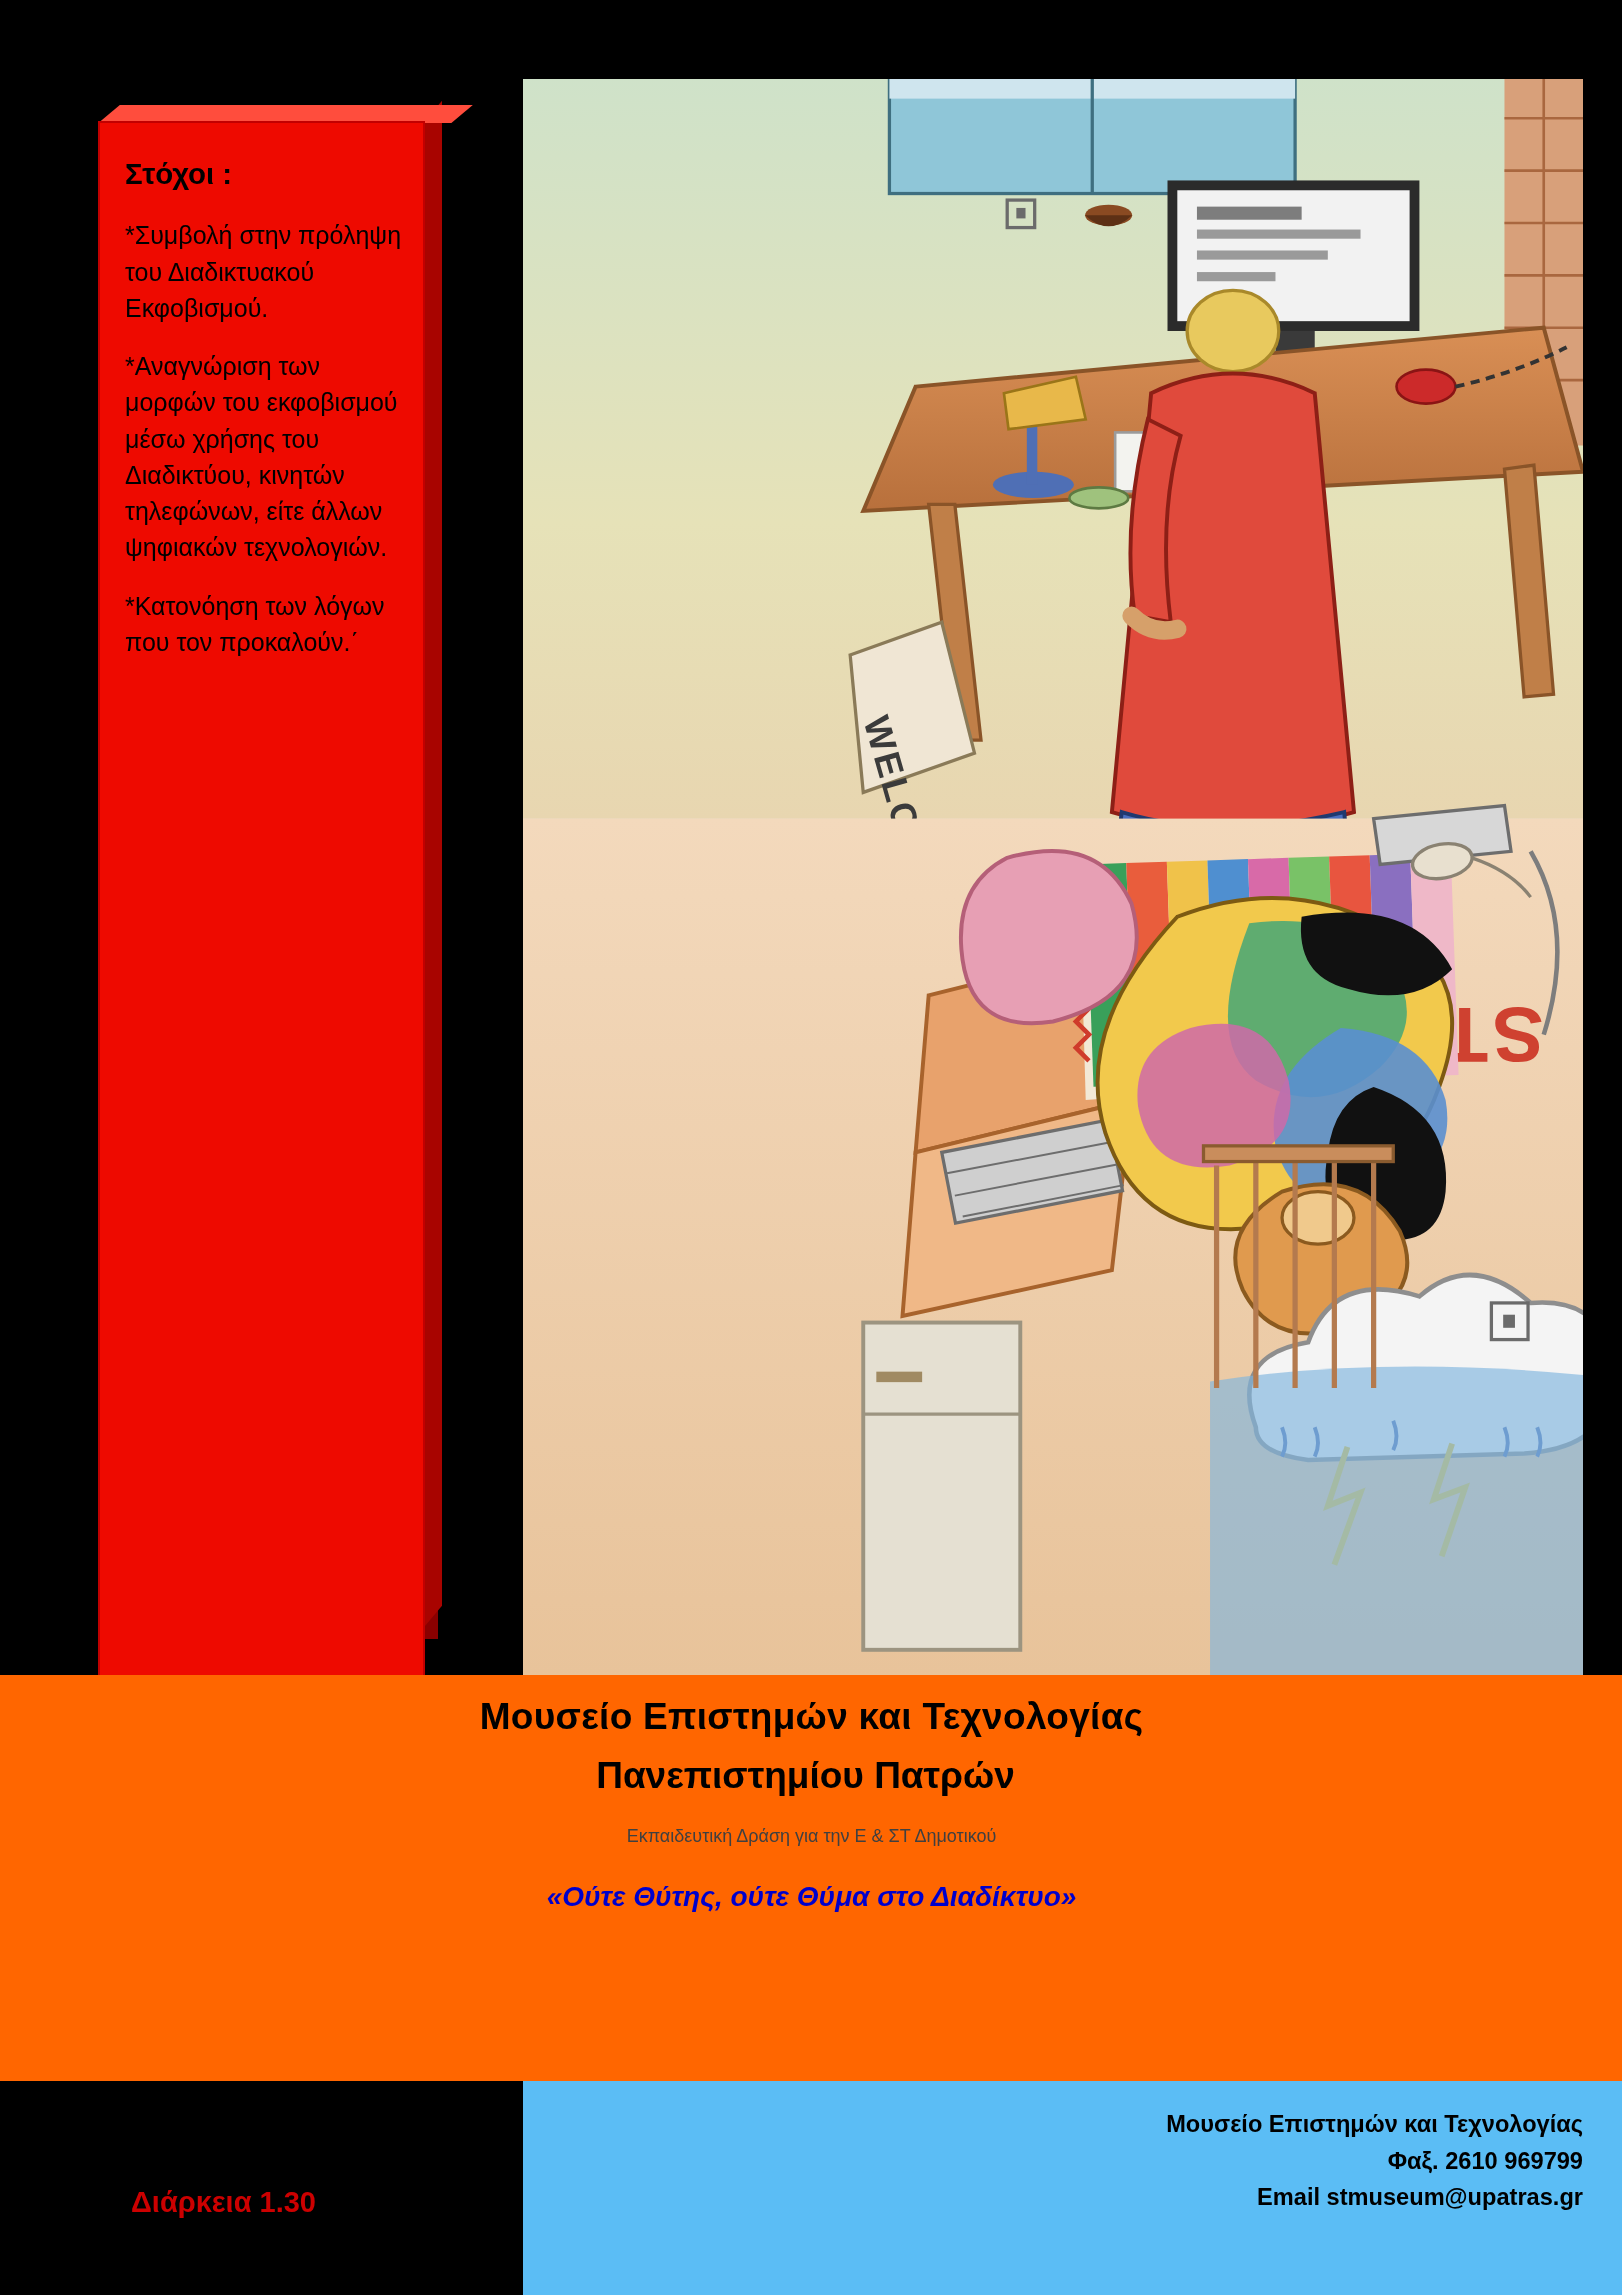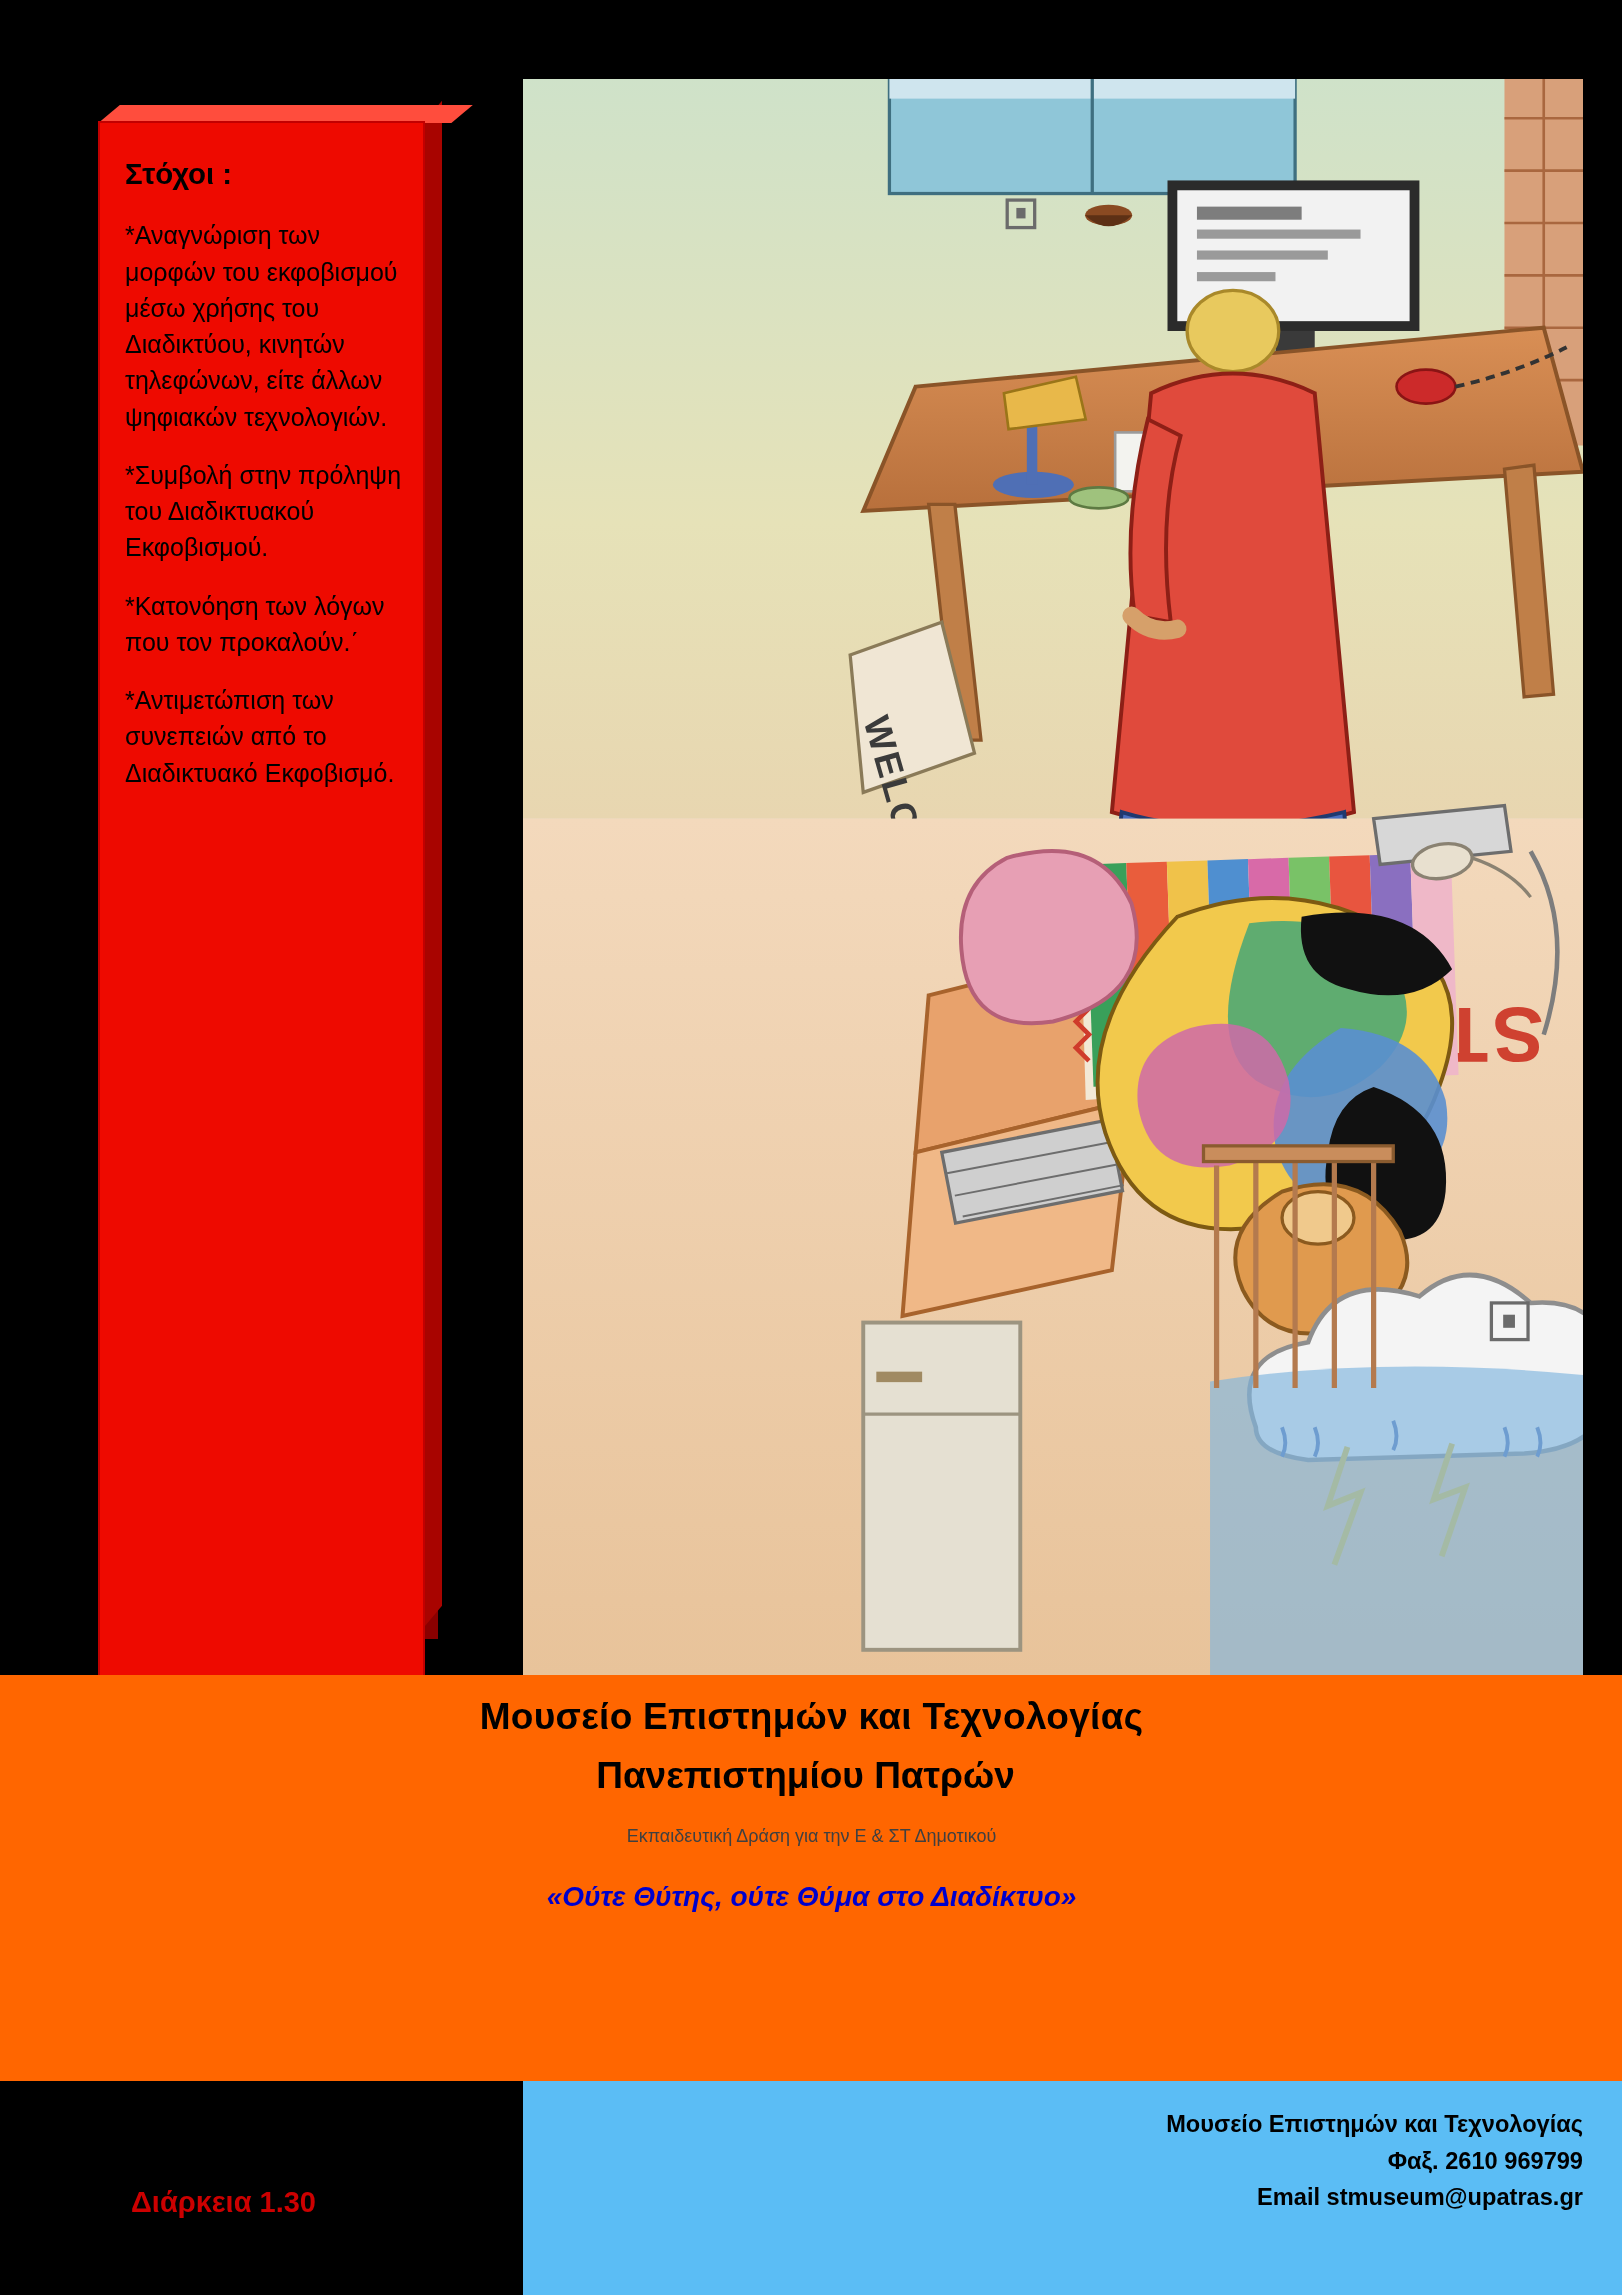--- a/index.html
+++ b/index.html
@@ -168,24 +168,23 @@
 </head>
 <body>
 
 <div class="poster">
 
   <div class="goals-shadow"></div>
   <div class="goals-right-bevel"></div>
   <div class="goals-top-bevel"></div>
   <div class="goals-box">
     <p class="goals-title">Στόχοι :</p>
+    <p class="goals-item">*Συμβολή στην πρόληψη του Διαδικτυακού Εκφοβισμού.</p>
     <p class="goals-item">*Αναγνώριση των μορφών του εκφοβισμού μέσω  χρήσης του  Διαδικτύου, κινητών τηλεφώνων, είτε άλλων ψηφιακών τεχνολογιών.</p>
-    <p class="goals-item">*Συμβολή στην πρόληψη του Διαδικτυακού Εκφοβισμού.</p>
     <p class="goals-item">*Κατονόηση των λόγων που τον προκαλούν.΄</p>
-    <p class="goals-item">*Αντιμετώπιση των συνεπειών από το Διαδικτυακό Εκφοβισμό.</p>
   </div>
 
   <div class="artwork">
     <svg class="art-svg" viewBox="0 0 1620 2440" preserveAspectRatio="none">
       <defs>
         <linearGradient id="wallg" x1="0" y1="0" x2="0" y2="1">
           <stop offset="0%" stop-color="#cfe2c9"></stop>
           <stop offset="60%" stop-color="#e6e2b8"></stop>
           <stop offset="100%" stop-color="#e8d6b0"></stop>
         </linearGradient>

